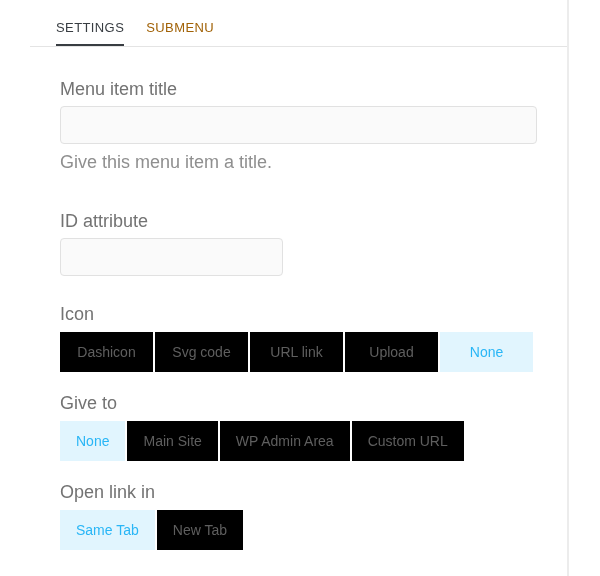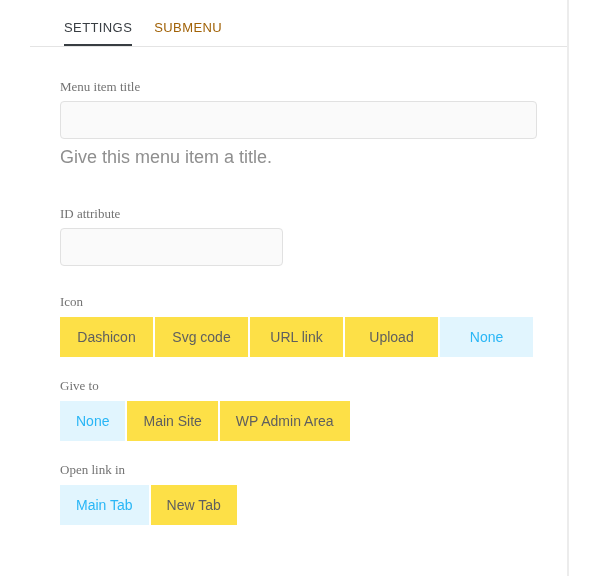--- a/index.html
+++ b/index.html
@@ -5,42 +5,42 @@
   * { margin:0; padding:0; box-sizing:border-box; }
   html,body { width:600px; height:576px; background:#ffffff; overflow:hidden;
     font-family:"Liberation Sans", sans-serif; -webkit-font-smoothing:antialiased; }
   .panel { position:relative; width:600px; height:576px; }
 
   
   .right-edge { position:absolute; left:567px; top:0; width:2px; height:576px; background:#ececec; }
 
   
   .tabs-row { position:relative; height:47px; }
-  .tabs { position:absolute; left:64px; top:20px; display:flex; gap:22px; }
+  .tabs { position:absolute; left:56px; top:20px; display:flex; gap:22px; }
   .tab { position:relative; font-size:13px; letter-spacing:0.4px; color:#a16207; cursor:pointer; }
   .tab.active { color:#383d42; }
   .tab.active::after { content:""; position:absolute; left:0; top:24px; width:100%; height:3px; background:#383d42; }
   .tabs-divider { position:absolute; left:30px; top:46px; width:537px; height:1px; background:#e4e4e4; }
 
   .content { padding:0 63px 0 60px; }
 
-  .field-label { font-size:13px; color:#737373;font-family:Liberation Serif, serif; }
+  .field-label { font-size:18px; color:#737373; }
   .text-input { display:block; width:100%; height:38px; margin-top:6px;
     background:#fafafa; border:1px solid #e1e1e1; border-radius:4px;
     font-size:14px; color:#444; padding:0 10px; outline:none; }
   .help { font-size:18px; color:#8f8f8f; line-height:26px; margin-top:5px; }
 
   .section-title-field { margin-top:32px; }
   .grid { display:grid; grid-template-columns:223px 224px; column-gap:14px; margin-top:36px; }
 
   .choice-section { margin-top:28px; }
   .choice-section.tight { margin-top:21px; }
   .btn-group { display:flex; gap:2px; margin-top:7px; }
   .btn { height:40px; display:flex; align-items:center; justify-content:center;
-    font-size:14px; color:#5f5f5f; background:#fde047; padding:0 16px;
+    font-size:14px; color:#5f5f5f; background:#000000; padding:0 16px;
     cursor:pointer; white-space:nowrap; }
   .btn.selected { background:var(--accent-bg, #e1f5fe); color:var(--accent, #29b6f6); }
   .btn-group.equal .btn { width:93px; padding:0; }
 </style>
 </head>
 <body>
 
 <div class="panel">
   <div class="right-edge"></div>
 
@@ -76,24 +76,25 @@
           <div class="btn selected">None</div>
         </div>
     </div>
 
     <div class="choice-section tight">
       <div class="field-label">Give to</div>
       <div class="btn-group">
           <div class="btn selected">None</div>
           <div class="btn">Main Site</div>
           <div class="btn">WP Admin Area</div>
+          <div class="btn">Custom URL</div>
         </div>
     </div>
 
     <div class="choice-section tight">
       <div class="field-label">Open link in</div>
       <div class="btn-group">
-          <div class="btn selected">Main Tab</div>
+          <div class="btn selected">Same Tab</div>
           <div class="btn">New Tab</div>
         </div>
     </div>
   </div>
 </div>
 
 </body></html>

